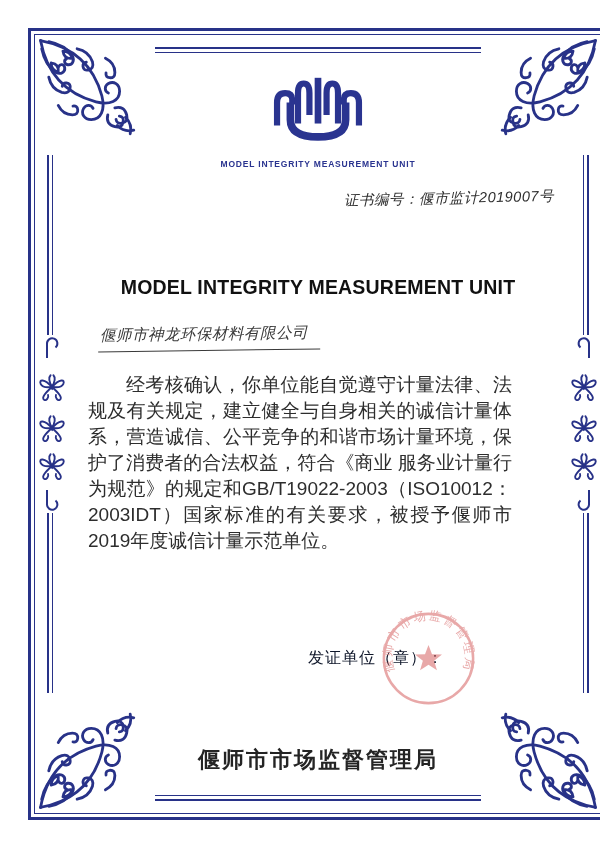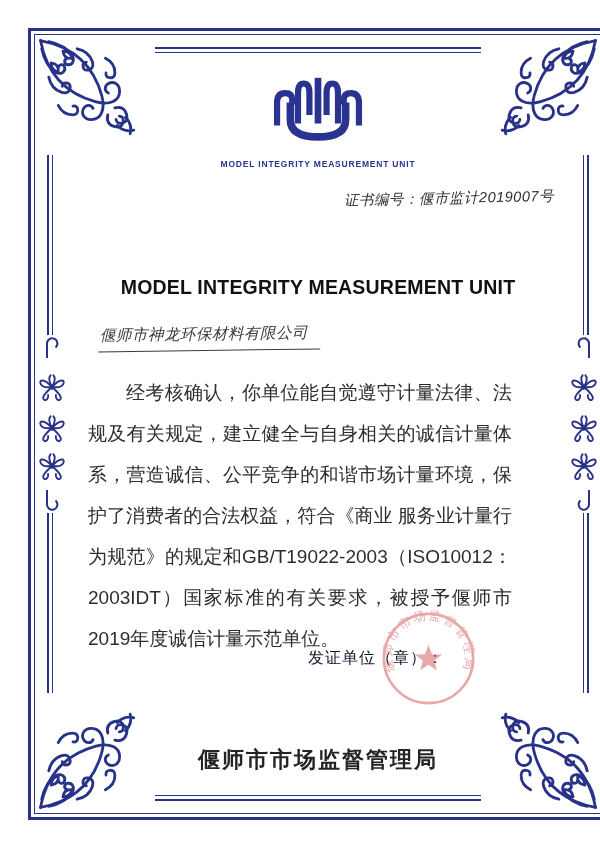--- a/index.html
+++ b/index.html
@@ -38,21 +38,21 @@
     font-family:"Liberation Serif","DejaVu Serif",serif;font-weight:bold;
     font-size:45px;letter-spacing:3px;color:#111;}
   .title-en{position:absolute;top:276px;left:0;width:100%;text-align:center;
     font-weight:bold;font-size:19.5px;letter-spacing:0.2px;color:#111;}
   
   .company{position:absolute;top:324px;left:98px;width:216px;font-size:15.5px;
     color:#3a3a3a;font-style:italic;transform:rotate(-0.8deg);letter-spacing:.5px;
     border-bottom:1.5px solid #3a3a3a;padding:0 4px 5px 2px;white-space:nowrap;}
   
   .body-text{position:absolute;top:372px;left:88px;width:424px;font-size:19px;
-    line-height:41px;color:#2d2d2d;text-align:justify;text-indent:2em;
+    line-height:26px;color:#2d2d2d;text-align:justify;text-indent:2em;
     text-justify:inter-ideograph;}
   
   .issuer-line{position:absolute;top:648px;left:308px;font-size:16px;color:#0f172a;
     letter-spacing:1px;white-space:nowrap;}
   .seal{position:absolute;top:610px;left:380px;width:97px;height:97px;opacity:.58;}
   .seal svg{width:100%;height:100%;display:block;}
   
   .footer-org{position:absolute;top:745px;left:0;width:100%;text-align:center;
     font-size:22px;font-weight:bold;letter-spacing:2px;color:#242424;}
   .defs-holder{position:absolute;width:0;height:0;overflow:hidden;}

